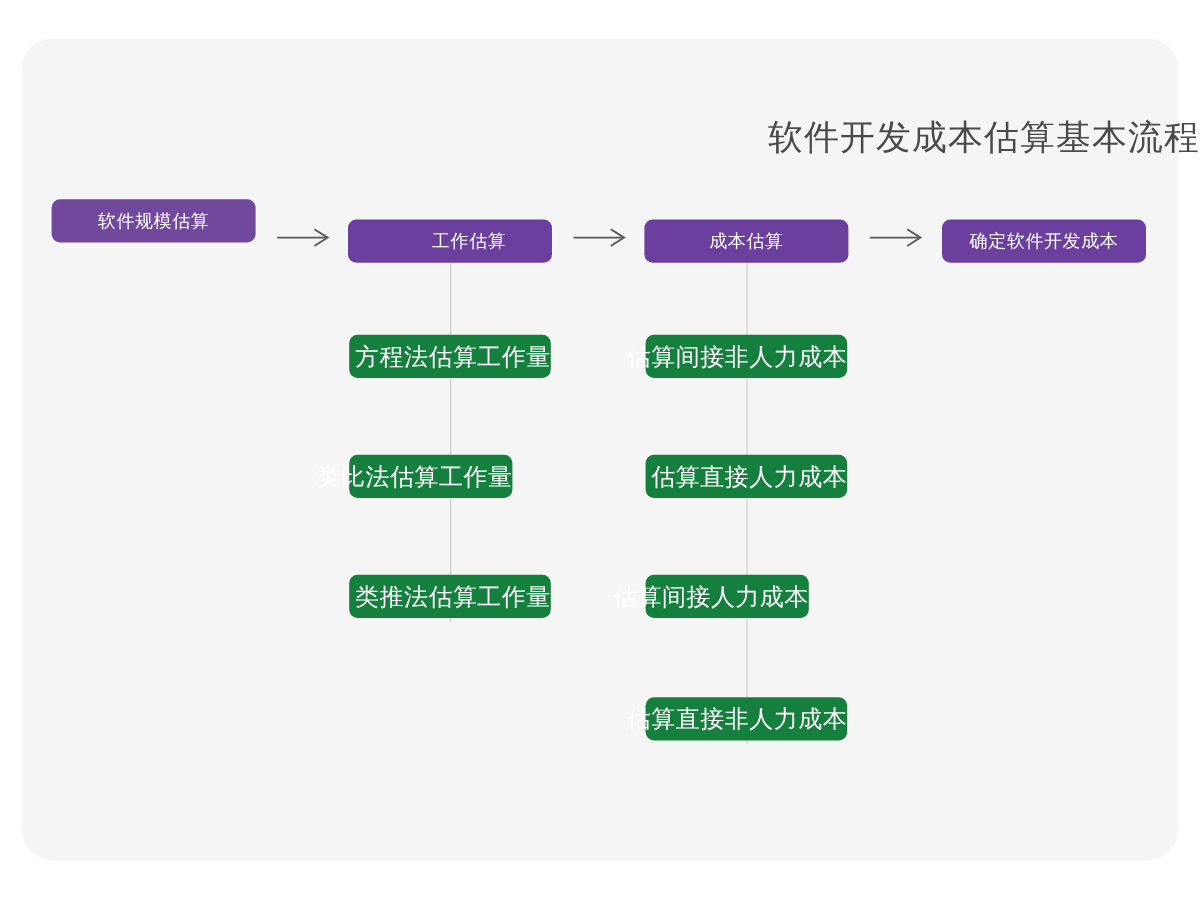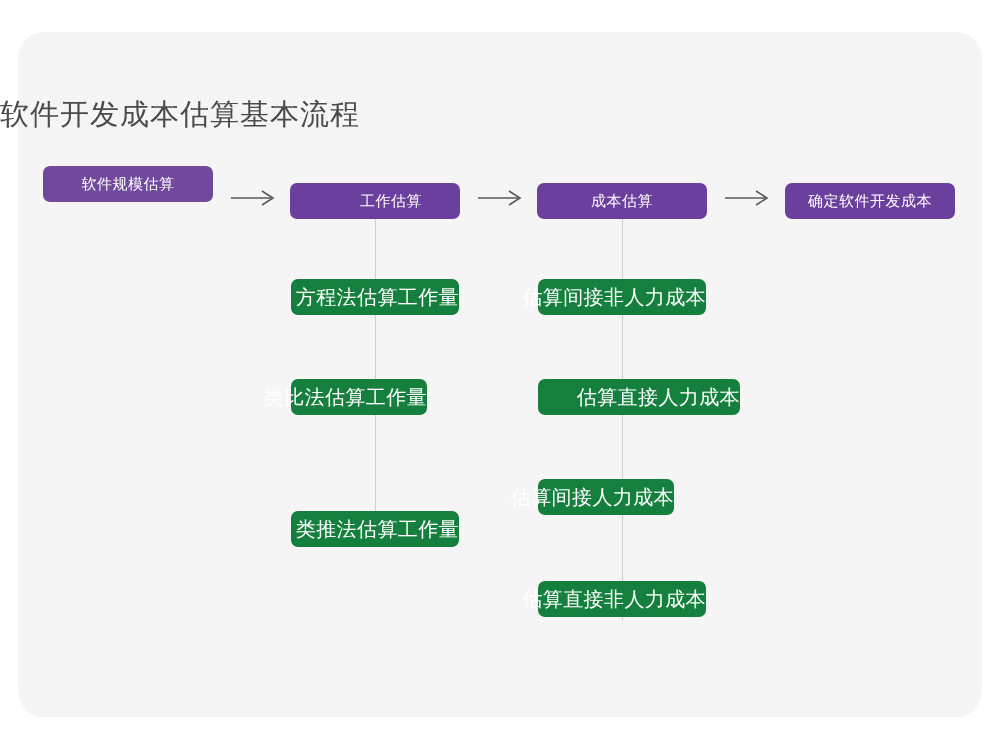--- a/index.html
+++ b/index.html
@@ -27,21 +27,21 @@
     width: 964px;
     height: 685px;
     background: #f5f5f6;
     border-radius: 26px;
   }
   .chart-title {
     position: absolute;
     left: 0;
     top: 94px;
     width: 1000px;
-    text-align: left;
+    text-align: right;
     font-size: 29px;
     color: #4a4a4a;
     letter-spacing: 1px;
     font-weight: 400;
     line-height: 40px;
   }
 
   
   .node {
     position: absolute;
@@ -137,28 +137,28 @@
   <div class="node primary" style="left:785px; top:183px; width:170px; height:36px;">
     <span>确定软件开发成本</span>
   </div>
 
   <div class="node sub" style="left:291px; top:279px; width:168px; height:36px;">
     <span>方程法估算工作量</span>
   </div>
   <div class="node sub" style="left:291px; top:379px; width:136px; height:36px;">
     <span>类比法估算工作量</span>
   </div>
-  <div class="node sub" style="left:291px; top:479px; width:168px; height:36px;margin-top:32px;">
+  <div class="node sub" style="left:291px; top:479px; width:168px; height:36px;">
     <span>类推法估算工作量</span>
   </div>
 
   <div class="node sub" style="left:538px; top:279px; width:168px; height:36px;">
     <span>估算间接非人力成本</span>
   </div>
-  <div class="node sub" style="left:538px; top:379px; width:202px; height:36px;">
+  <div class="node sub" style="left:538px; top:379px; width:168px; height:36px;">
     <span>估算直接人力成本</span>
   </div>
   <div class="node sub" style="left:538px; top:479px; width:136px; height:36px;padding-left:12px;">
     <span>估算间接人力成本</span>
   </div>
   <div class="node sub" style="left:538px; top:581px; width:168px; height:36px;">
     <span>估算直接非人力成本</span>
   </div>
 
 </div>

